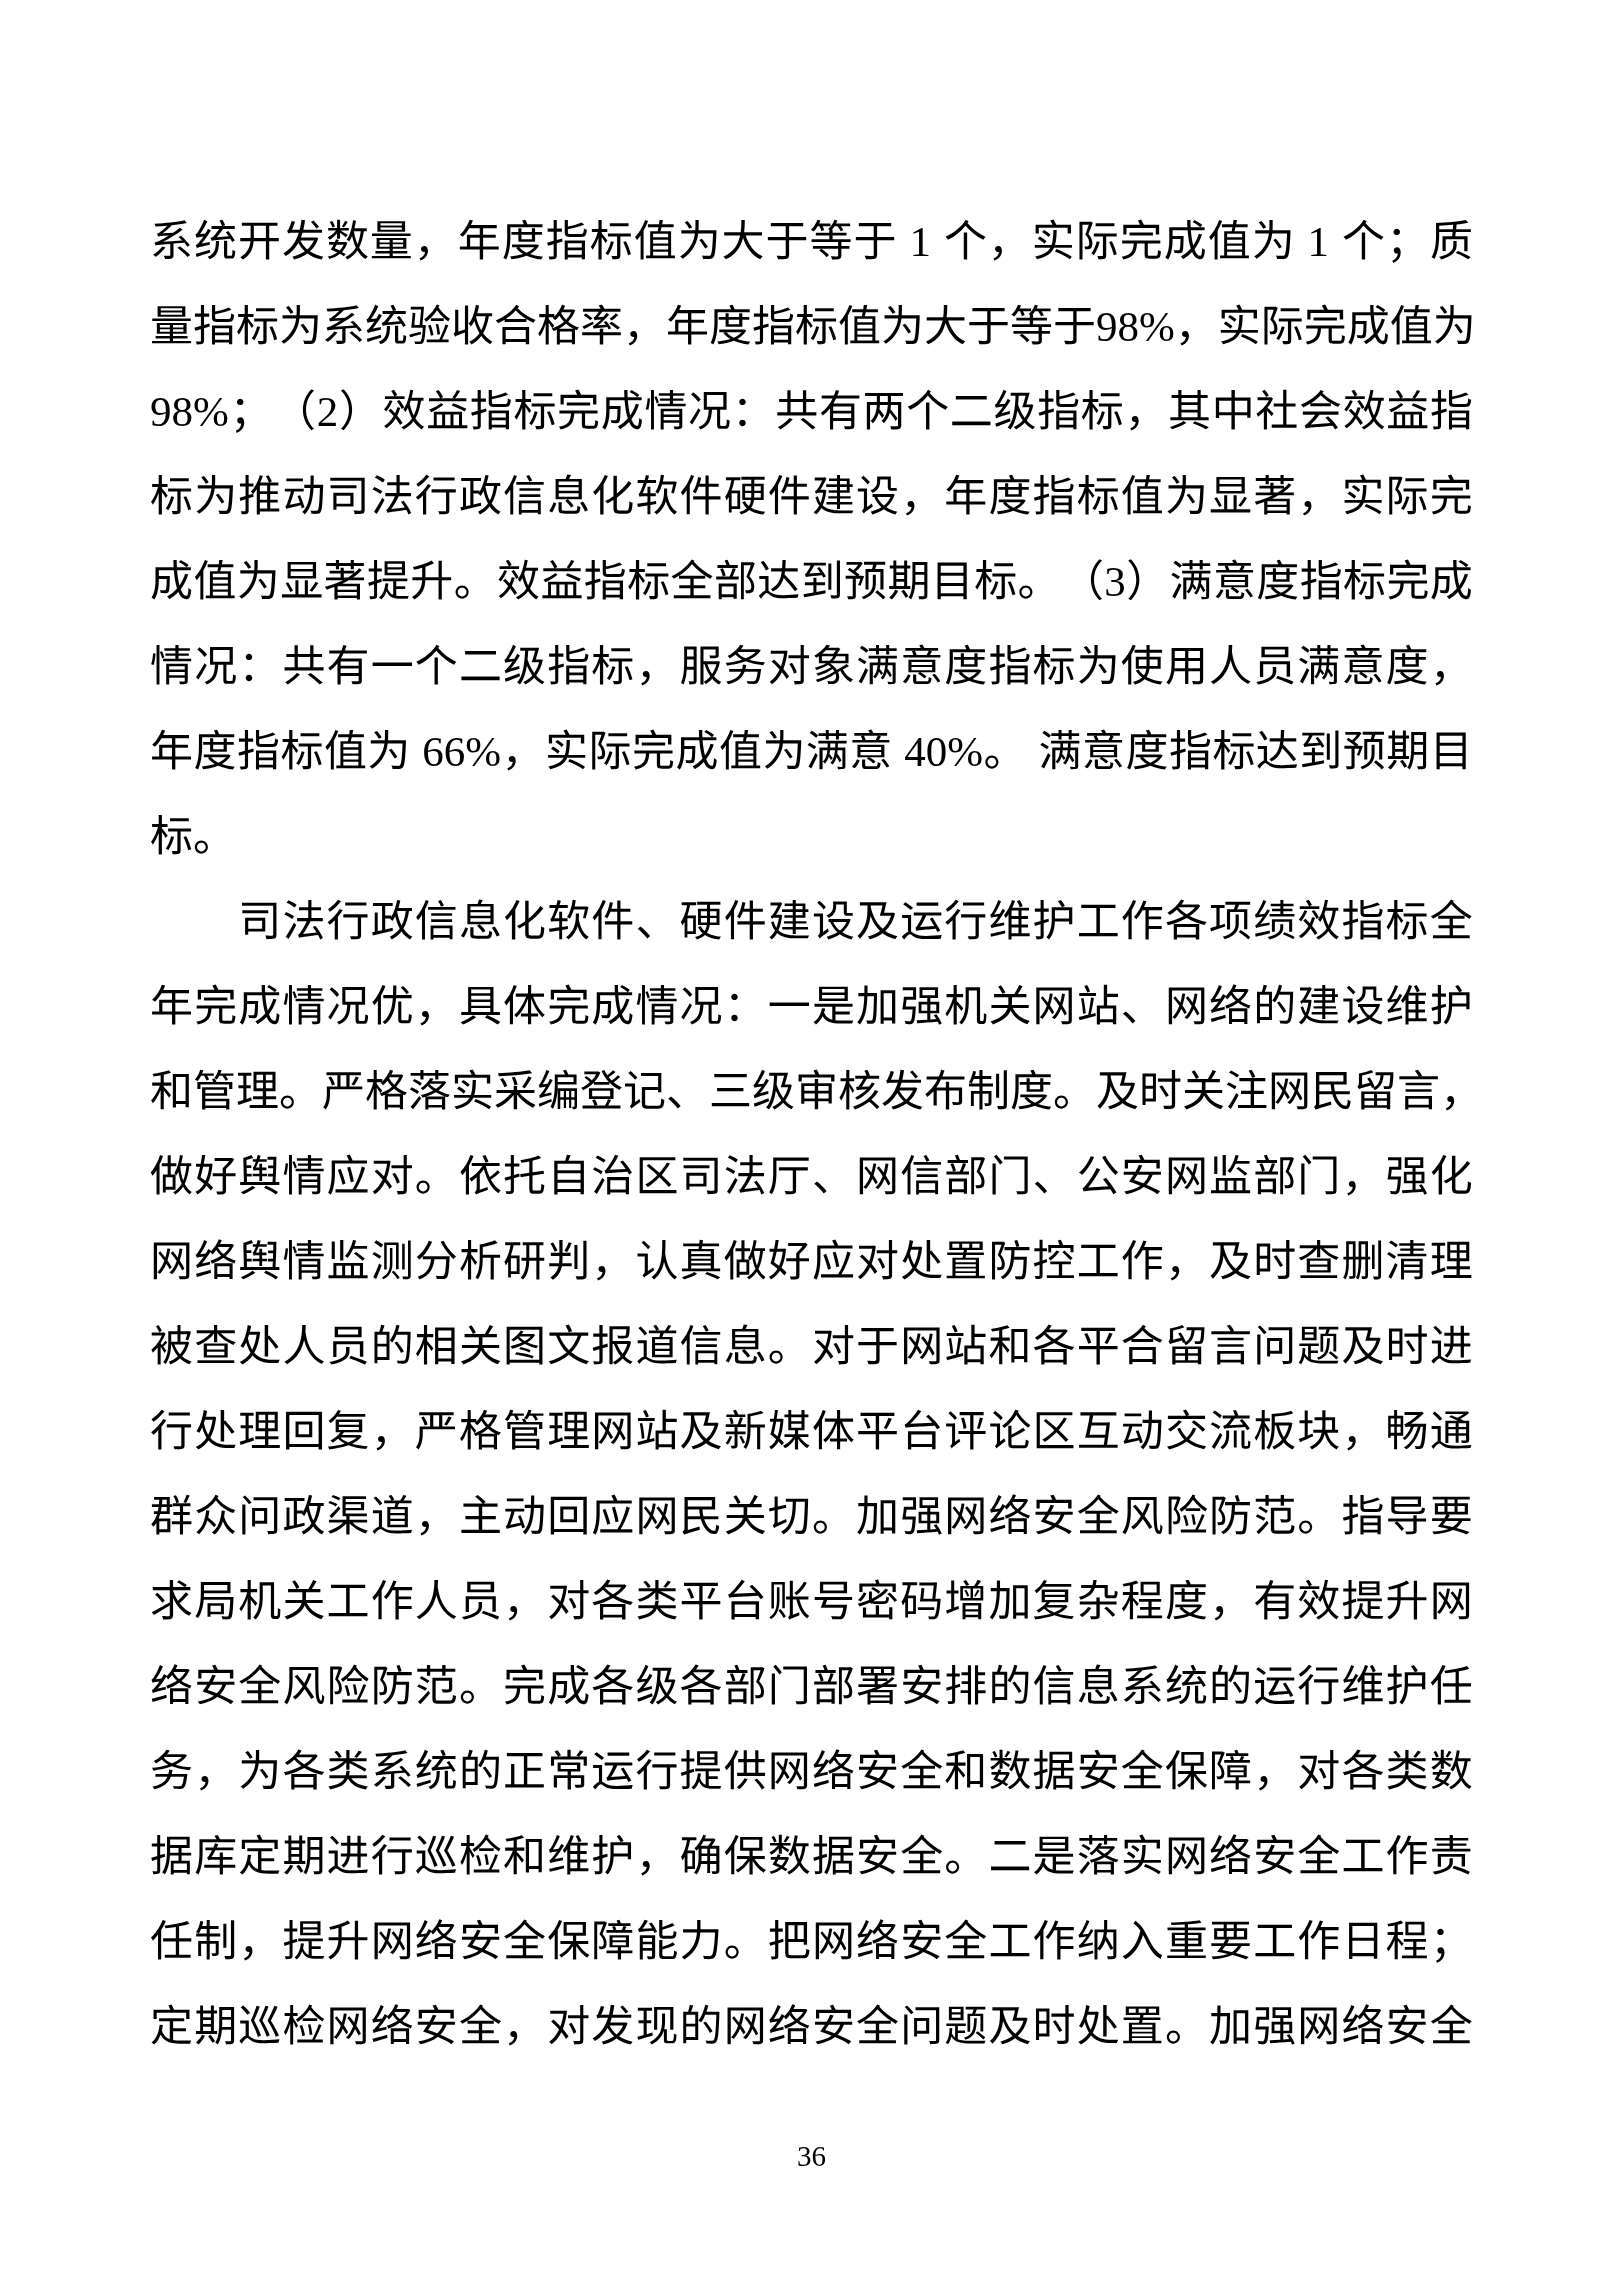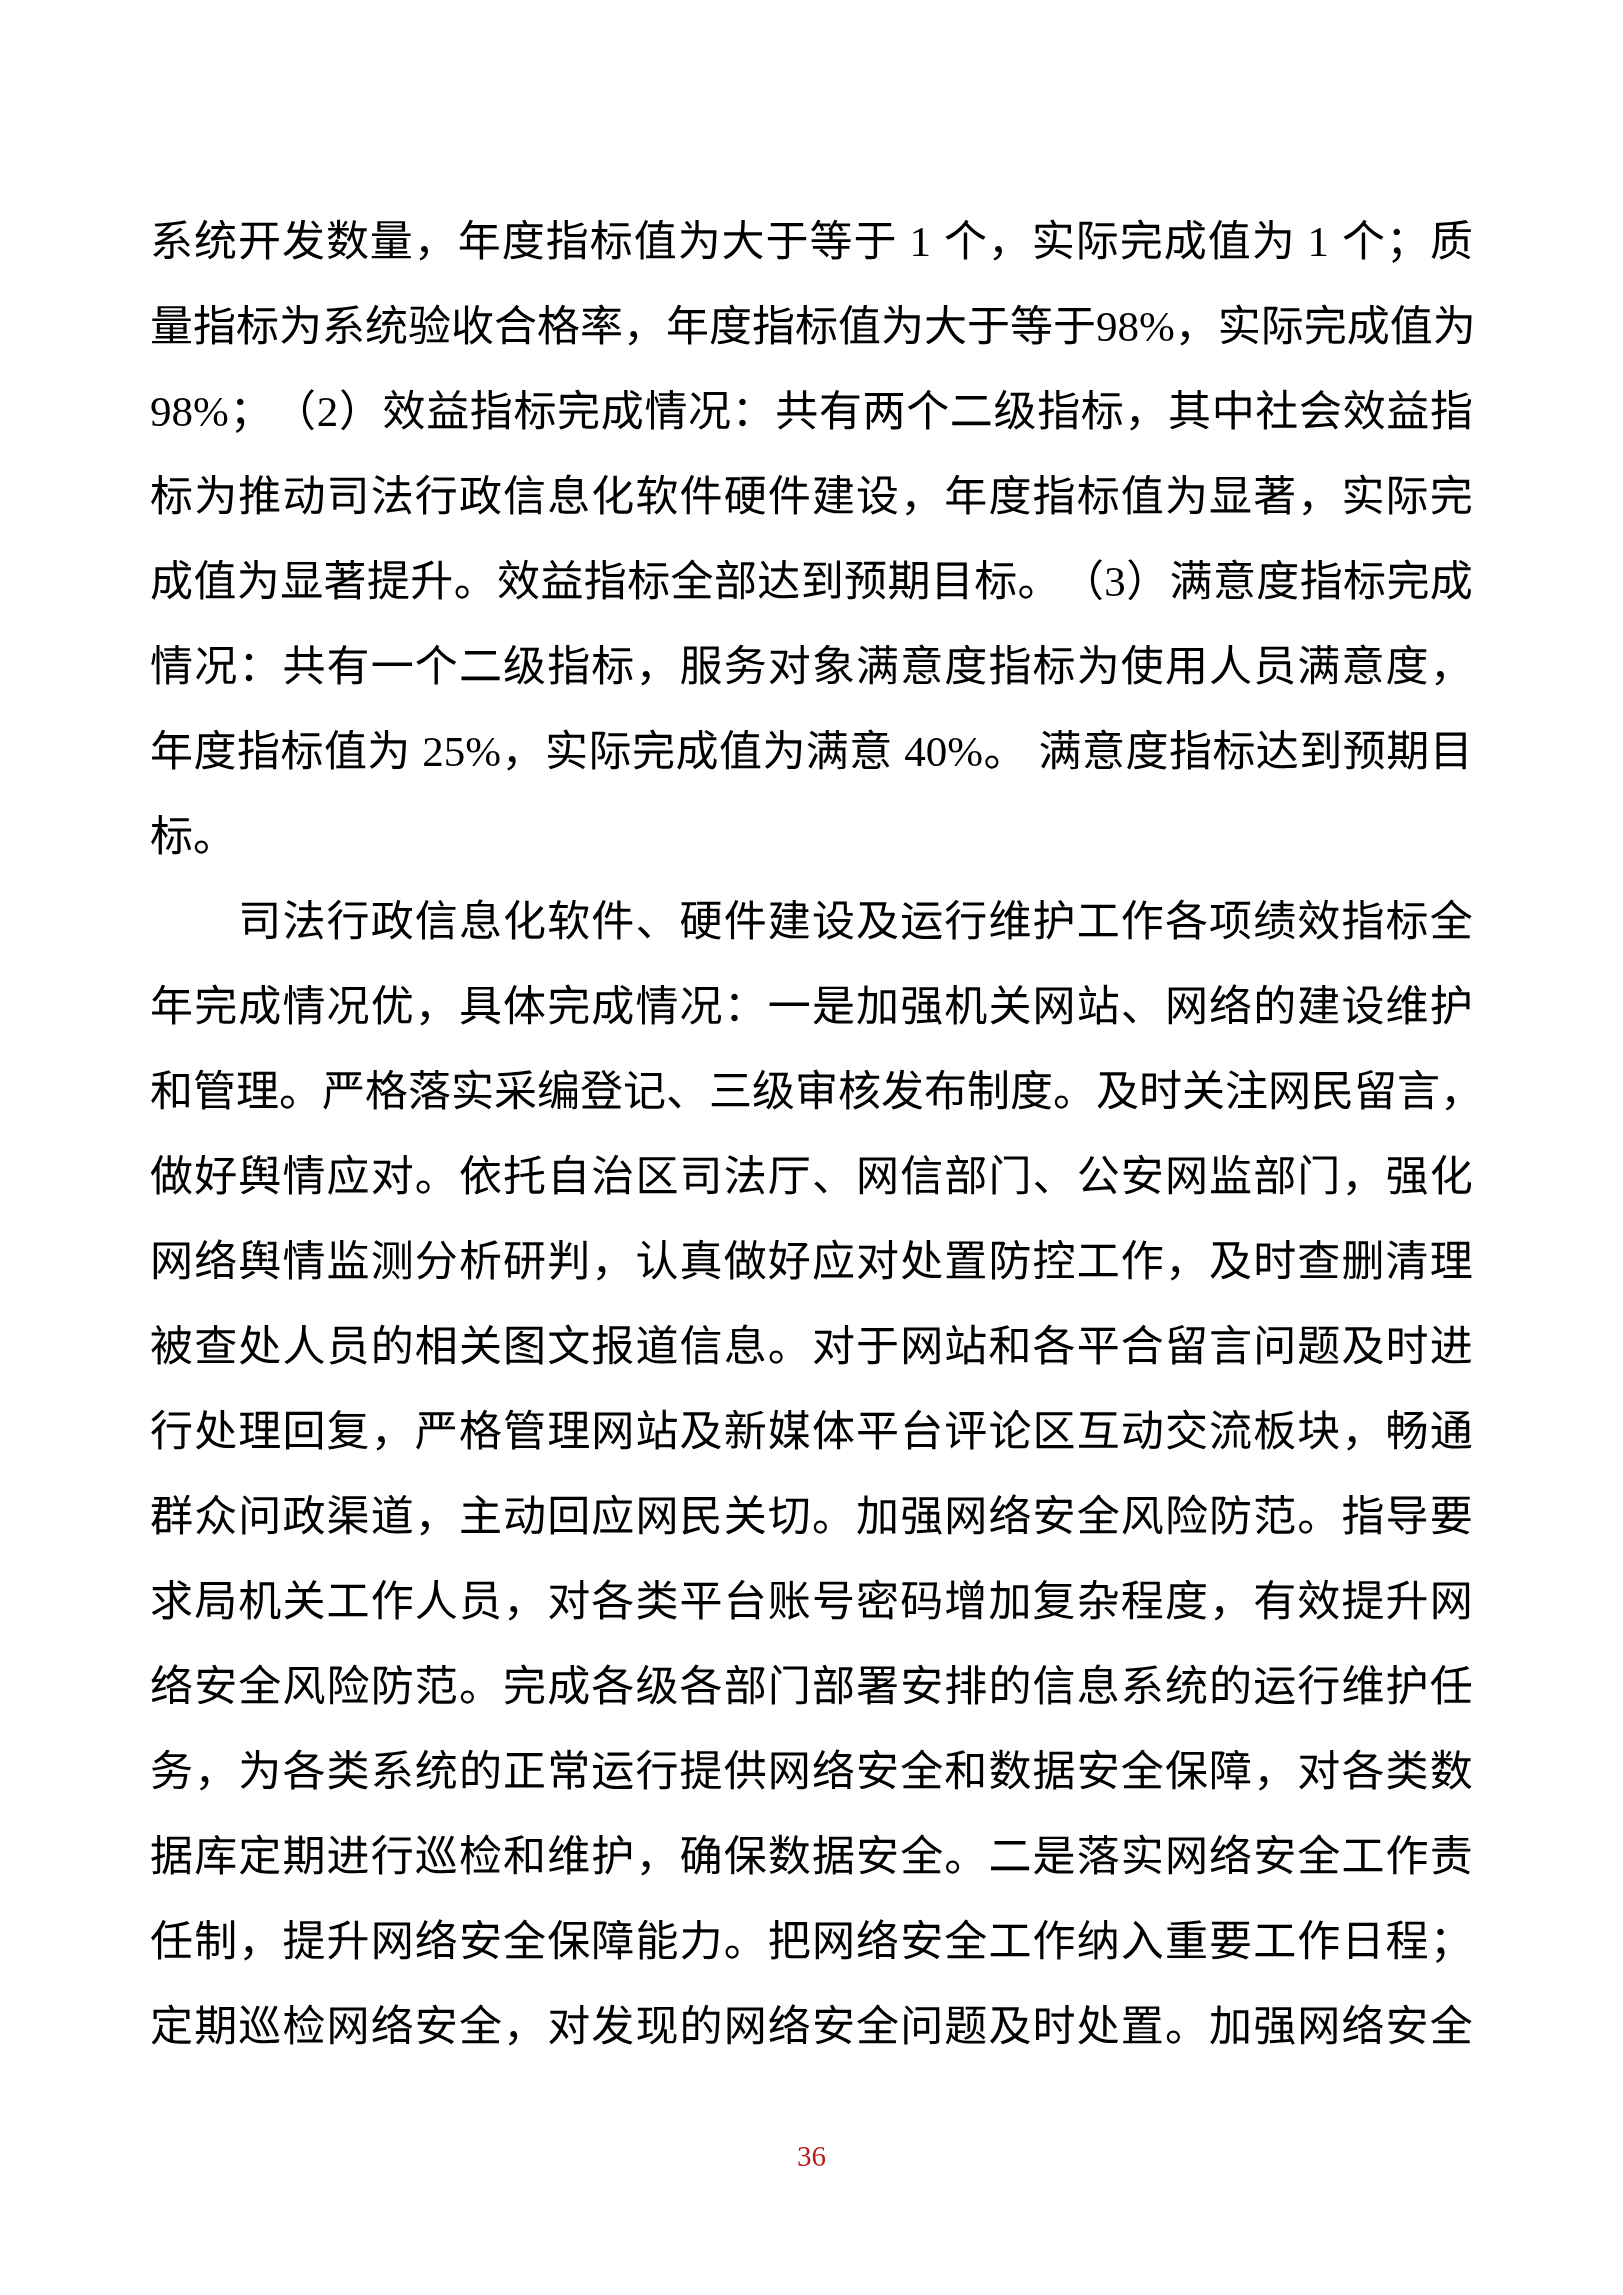--- a/index.html
+++ b/index.html
@@ -46,21 +46,21 @@
   
   .isp { display: inline-block; width: 43px; height: 0.7px; }
   .page-number {
     position: absolute;
     left: 0;
     top: 2139px;
     width: 100%;
     text-align: center;
     font-size: 29px;
     line-height: 34px;
-    color: #b91c1c;
+    color: #000000;
   }
 </style>
 </head>
 <body>
 
 <div class="page">
   <div class="text-block">
       <div class="line">
         <span class="tk">系</span>
         <span class="tk">统</span>
@@ -260,21 +260,21 @@
         <span class="tk">，</span>
       </div>
       <div class="line">
         <span class="tk">年</span>
         <span class="tk">度</span>
         <span class="tk">指</span>
         <span class="tk">标</span>
         <span class="tk">值</span>
         <span class="tk">为</span>
         <span class="sp"></span>
-        <span class="tk">25%</span>
+        <span class="tk">66%</span>
         <span class="tk">，</span>
         <span class="tk">实</span>
         <span class="tk">际</span>
         <span class="tk">完</span>
         <span class="tk">成</span>
         <span class="tk">值</span>
         <span class="tk">为</span>
         <span class="tk">满</span>
         <span class="tk">意</span>
         <span class="sp"></span>

